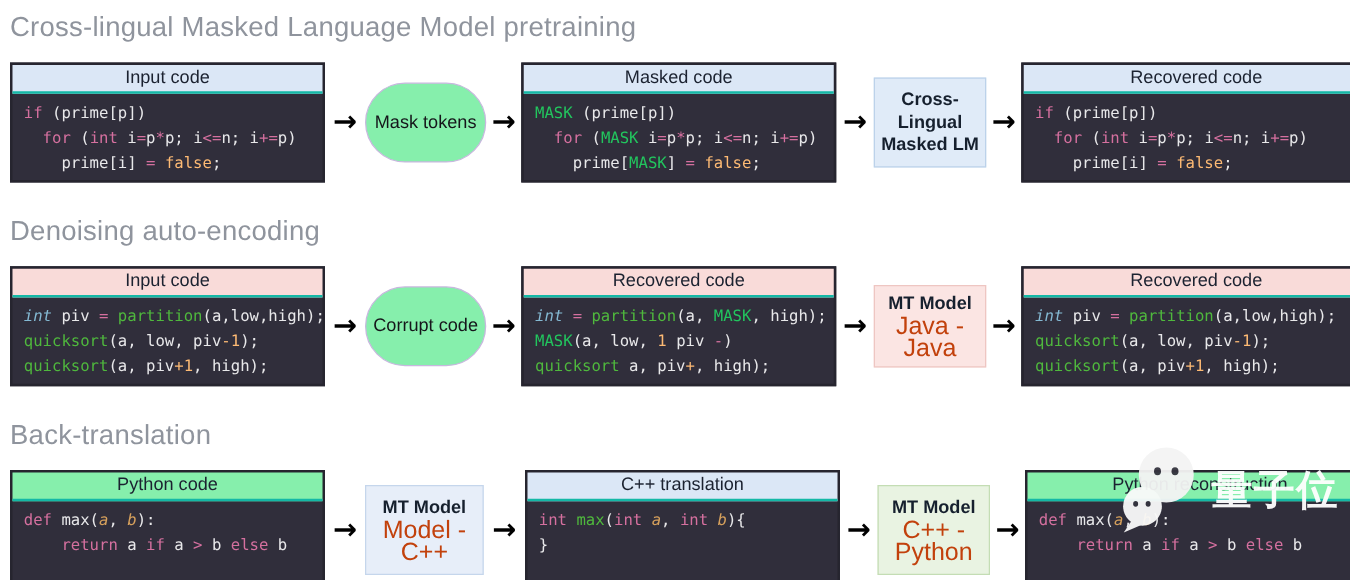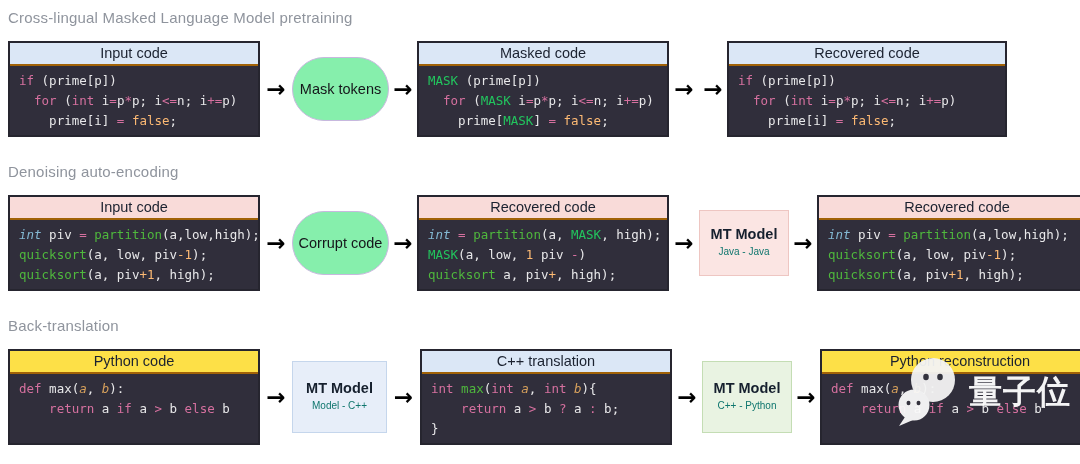--- a/index.html
+++ b/index.html
@@ -1,51 +1,51 @@
 <!DOCTYPE html>
 <html><head>
 <meta charset="utf-8">
 <style>
   html,body{margin:0;padding:0;background:#ffffff;}
   .canvas{position:relative;width:1080px;height:464px;background:#ffffff;overflow:hidden;
           font-family:"Liberation Sans",sans-serif;}
   .sec{padding-top:9px;}
   .sec + .sec{padding-top:26px;}
-  .sec-title{font-size:15px;color:#8f949d;margin:0 0 15px 8px;letter-spacing:.2px;}
+  .sec-title{font-size:22px;color:#8f949d;margin:0 0 15px 8px;letter-spacing:.2px;}
   .flow{display:flex;align-items:center;margin-left:8px;height:96px;}
   .flow > *{flex:0 0 auto;}
 
   .codebox{width:252px;height:96px;border:2px solid #26252f;box-sizing:border-box;background:#302e3b;}
   .codebox.wide{width:280px;}
   .cb-head{height:21px;line-height:21px;text-align:center;font-size:14.5px;color:#1b2230;
-           border-bottom:2px solid #a16207;}
+           border-bottom:2px solid #14b8a6;}
   .hdr-blue{background:#dbe7f6;}
   .hdr-pink{background:#f9dbd9;}
-  .hdr-green{background:#fde047;}
+  .hdr-green{background:#86efac;}
   .cb-body{padding:5px 0 0 9px;overflow:hidden;}
   .cl{white-space:pre;font-family:"DejaVu Sans Mono",monospace;font-size:12.5px;line-height:20px;}
   .t-w{color:#e8e8ea;}
   .t-k{color:#d5709f;}
   .t-r{color:#22c55e;}
   .t-g{color:#4fb83d;}
   .t-p{color:#fdba74;}
   .t-c{color:#84b9d3;font-style:italic;}
   .t-o{color:#d6a05c;font-style:italic;}
 
   .arrow-zone{display:flex;align-items:center;justify-content:center;}
   .az-a{width:32px;}.az-b{width:28px;}.az-c{width:30px;}.az-d{width:33px;}
   .arrow{font-family:"DejaVu Sans",sans-serif;font-size:23px;color:#000;font-weight:600;line-height:1;}
 
   .pill{width:97px;height:64px;border-radius:32px;background:#86efac;border:1.5px solid #c7b8de;
         display:flex;align-items:center;justify-content:center;font-size:14.5px;color:#15151a;box-sizing:border-box;}
 
   .model{display:flex;flex-direction:column;align-items:center;justify-content:center;
          text-align:center;box-sizing:border-box;border:1.5px solid;}
   .model .m-title{font-weight:bold;font-size:14.5px;color:#16202e;line-height:18px;}
-  .model .m-sub{font-size:10px;color:#0f766e;line-height:18px;}
+  .model .m-sub{font-size:20px;color:#c2410c;line-height:18px;}
   .model-xlm{width:90px;height:72px;background:#e0ebf8;border-color:#bcd2ea;}
   .model-mt-pink{width:90px;height:66px;background:#fbe5e3;border-color:#eec6c2;}
   .model-mt-blue{width:95px;height:72px;background:#e7eef9;border-color:#c5d6ec;}
   .model-mt-green{width:90px;height:72px;background:#e9f3e2;border-color:#c4ddb4;}
 
   .watermark{position:absolute;left:893px;top:356px;display:flex;align-items:center;opacity:.95;}
   .wm-text{font-size:33px;font-weight:bold;color:#ffffff;margin-left:2px;letter-spacing:1px;
            font-family:"DejaVu Sans",sans-serif;}
 </style>
 </head>
@@ -75,20 +75,24 @@
         <div class="cb-head hdr-blue">Masked code</div>
         <div class="cb-body">
             <div class="cl"><span class="t-r">MASK</span><span class="t-w"> (prime[p])</span></div>
             <div class="cl"><span class="t-w">  </span><span class="t-k">for</span><span class="t-w"> (</span><span class="t-r">MASK</span><span class="t-w"> i</span><span class="t-k">=</span><span class="t-w">p</span><span class="t-k">*</span><span class="t-w">p; i</span><span class="t-k">&lt;=</span><span class="t-w">n; i</span><span class="t-k">+=</span><span class="t-w">p)</span></div>
             <div class="cl"><span class="t-w">    prime[</span><span class="t-r">MASK</span><span class="t-w">] </span><span class="t-k">=</span><span class="t-w"> </span><span class="t-p">false</span><span class="t-w">;</span></div>
           </div>
       </div>
       <div class="arrow-zone az-c">
           <span class="arrow">→</span>
         </div>
+      <div class="model model-xlm">
+        <div class="m-title">Cross-Lingual</div>
+        <div class="m-title">Masked LM</div>
+      </div>
       <div class="arrow-zone az-b">
           <span class="arrow">→</span>
         </div>
       <div class="codebox wide">
         <div class="cb-head hdr-blue">Recovered code</div>
         <div class="cb-body">
             <div class="cl"><span class="t-k">if</span><span class="t-w"> (prime[p])</span></div>
             <div class="cl"><span class="t-w">  </span><span class="t-k">for</span><span class="t-w"> (</span><span class="t-k">int</span><span class="t-w"> i</span><span class="t-k">=</span><span class="t-w">p</span><span class="t-k">*</span><span class="t-w">p; i</span><span class="t-k">&lt;=</span><span class="t-w">n; i</span><span class="t-k">+=</span><span class="t-w">p)</span></div>
             <div class="cl"><span class="t-w">    prime[i] </span><span class="t-k">=</span><span class="t-w"> </span><span class="t-p">false</span><span class="t-w">;</span></div>
           </div>
@@ -160,21 +164,20 @@
         <div class="m-title">MT Model</div>
         <div class="m-sub">Model - C++</div>
       </div>
       <div class="arrow-zone az-d">
           <span class="arrow">→</span>
         </div>
       <div class="codebox">
         <div class="cb-head hdr-blue">C++ translation</div>
         <div class="cb-body">
             <div class="cl"><span class="t-k">int</span><span class="t-w"> </span><span class="t-g">max</span><span class="t-w">(</span><span class="t-k">int</span><span class="t-w"> </span><span class="t-o">a</span><span class="t-w">, </span><span class="t-k">int</span><span class="t-w"> </span><span class="t-o">b</span><span class="t-w">){</span></div>
-            <div class="cl"><span class="t-w">    </span><span class="t-k">return</span><span class="t-w"> a </span><span class="t-k">&gt;</span><span class="t-w"> b </span><span class="t-k">?</span><span class="t-w"> a </span><span class="t-k">:</span><span class="t-w"> b;</span></div>
             <div class="cl"><span class="t-w">}</span></div>
           </div>
       </div>
       <div class="arrow-zone az-c">
           <span class="arrow">→</span>
         </div>
       <div class="model model-mt-green">
         <div class="m-title">MT Model</div>
         <div class="m-sub">C++ - Python</div>
       </div>

